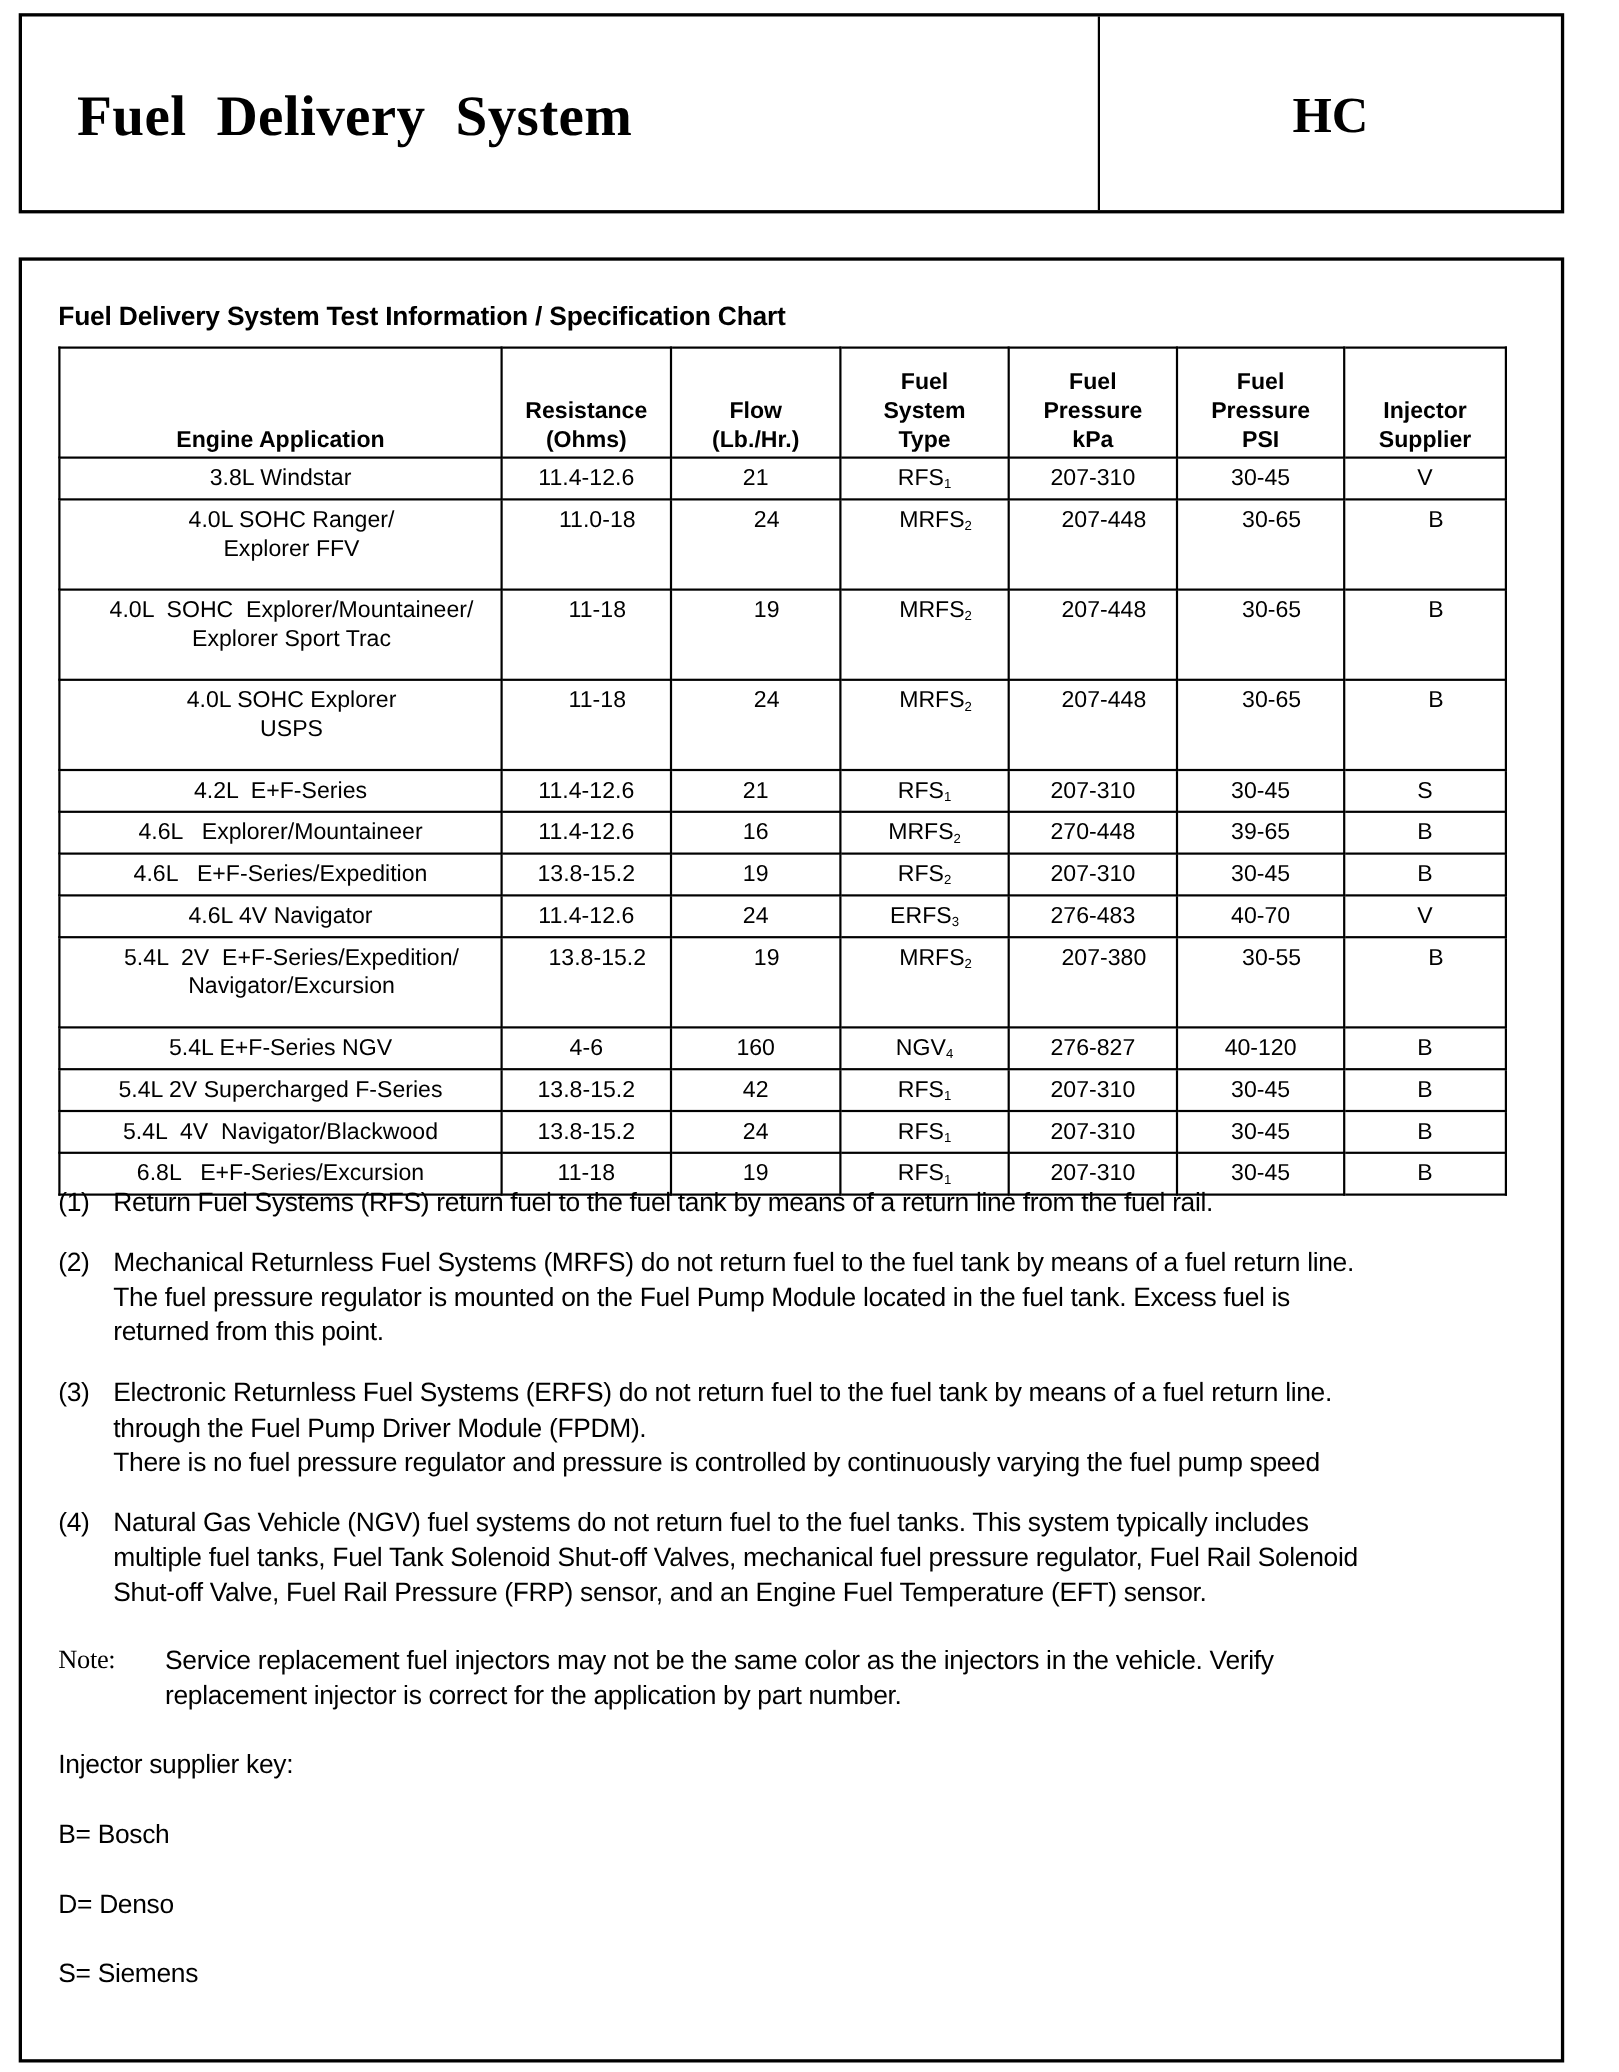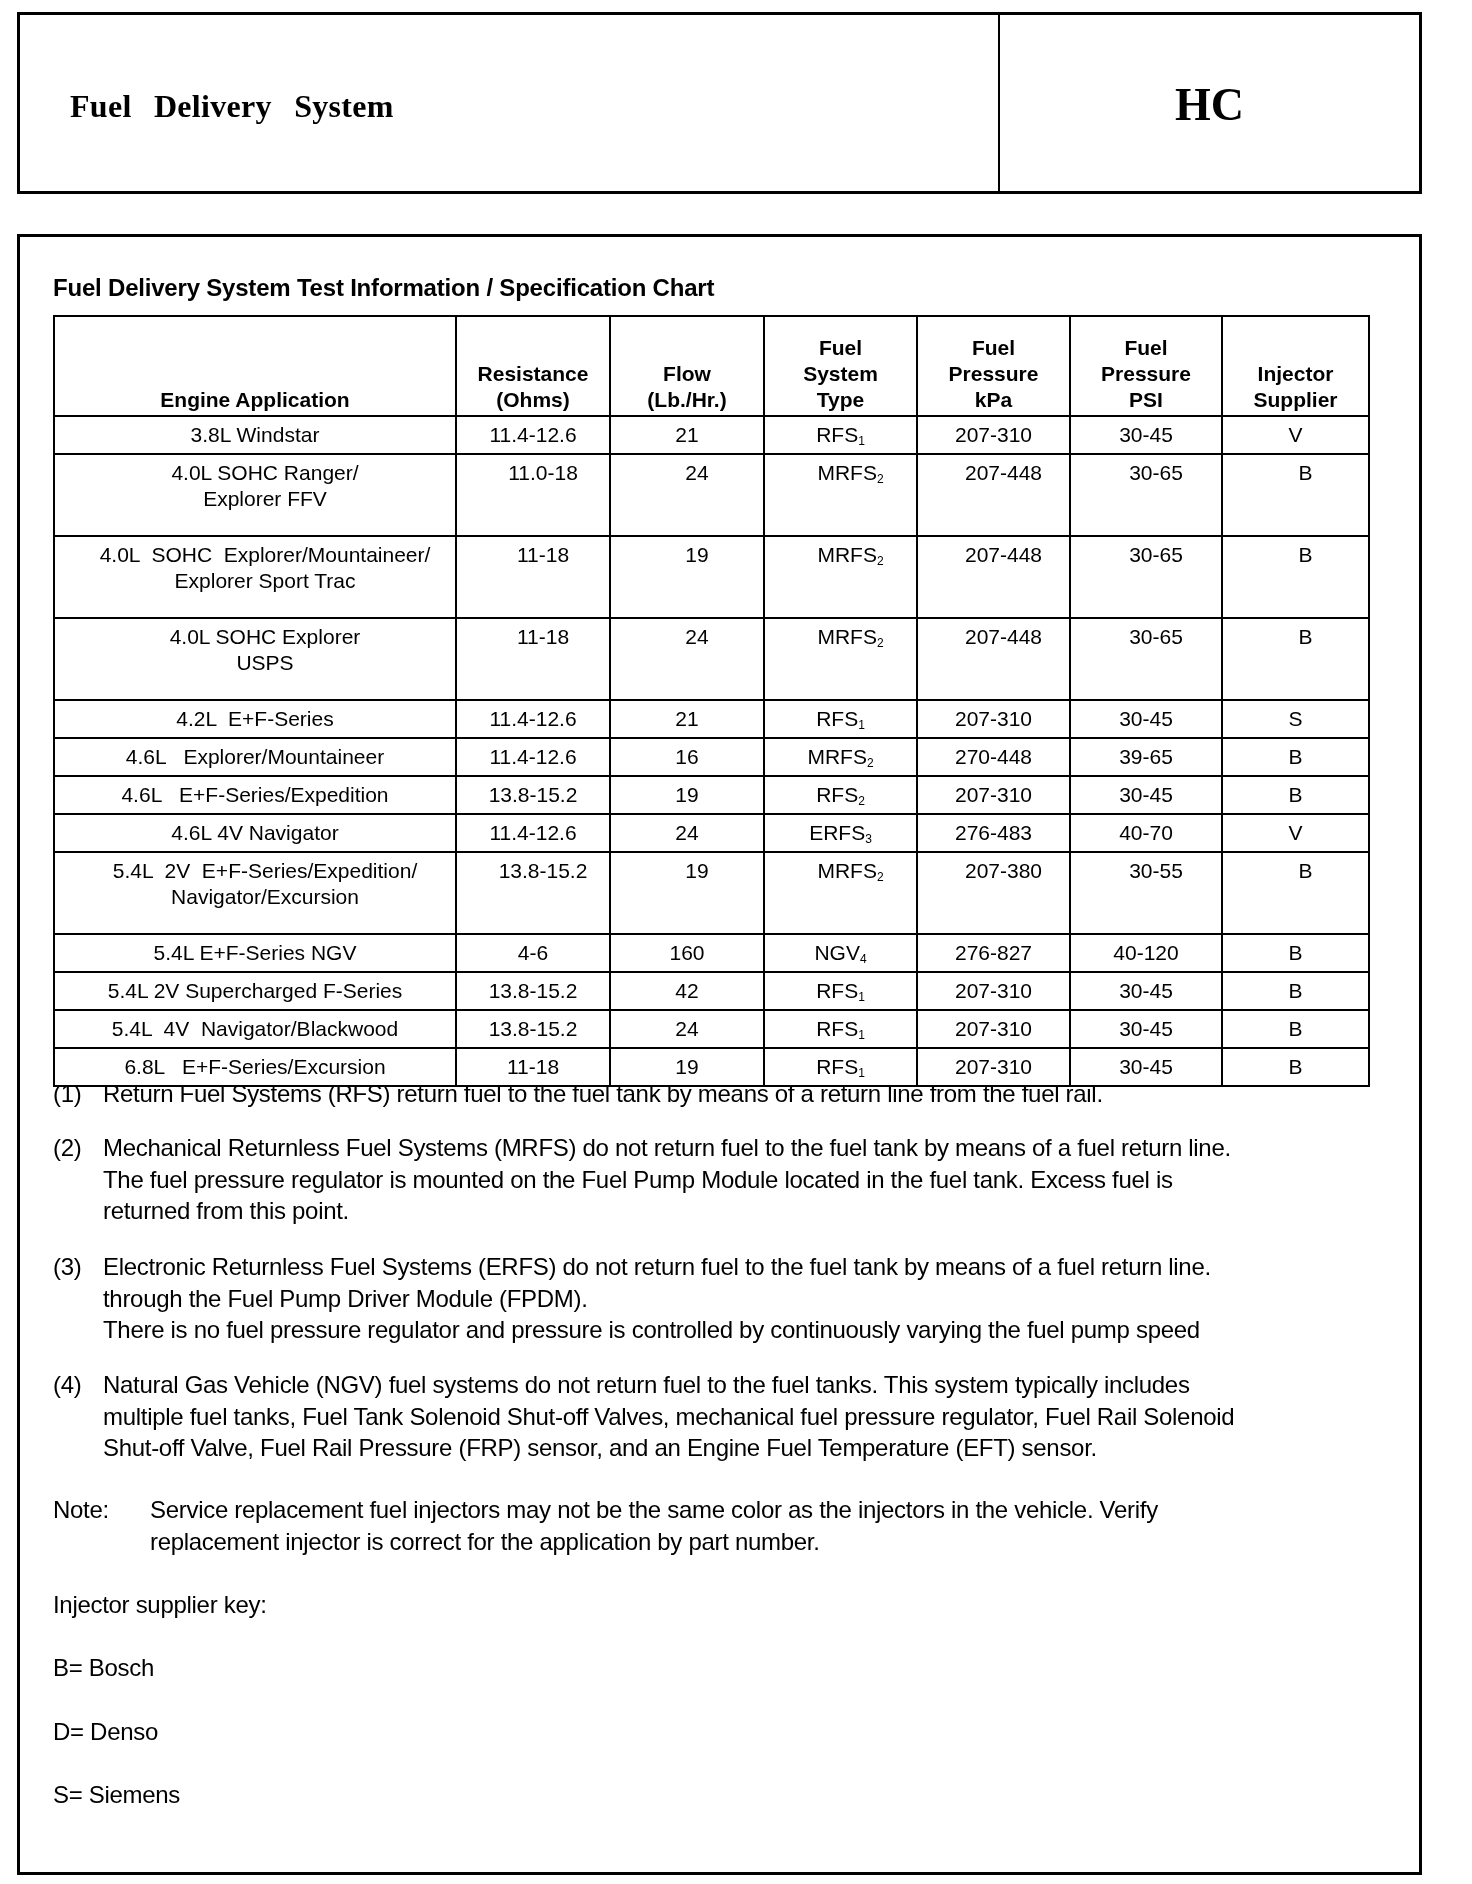--- a/index.html
+++ b/index.html
@@ -8,21 +8,21 @@
 
     .title-box {
       position: absolute; left: 17px; top: 12px; width: 1405px; height: 182px;
       border: 3px solid #000; display: flex;
     }
     .title-left {
       width: 980px; height: 100%; border-right: 2px solid #000;
       display: flex; align-items: center; padding-left: 50px;
     }
     .title-left span {
-      font-family: "Liberation Serif", serif; font-weight: bold; font-size: 32px;
+      font-family: "Liberation Serif", serif; font-weight: bold; font-size: 52px;
       word-spacing: 14px; letter-spacing: 0.3px; margin-top: 6px;
     }
     .title-right { flex: 1; display: flex; align-items: center; justify-content: center; }
     .title-right span {
       font-family: "Liberation Serif", serif; font-weight: bold; font-size: 46px; margin-top: 2px;
     }
 
     .main-box {
       position: absolute; left: 17px; top: 234px; width: 1405px; height: 1641px;
       border: 3px solid #000;
@@ -49,21 +49,21 @@
     table.spec tr.single td { height: 38px; }
     table.spec tr.double td { height: 82px; padding-left: 24px; }
     .app-line { display: block; white-space: pre; }
     sub { font-size: 12px; vertical-align: -3px; line-height: 0; }
 
     .notes { position: absolute; left: 53px; top: 1078px; width: 1360px; font-size: 24px; line-height: 31.6px; letter-spacing: -0.3px; }
     .fn { position: absolute; left: 0; display: flex; width: 1360px; }
     .fn-num { width: 50px; flex: none; }
     .fn-text { flex: 1; }
     .note-row { position: absolute; left: 0; display: flex; width: 1360px; }
-    .note-label { width: 97px; flex: none; }
+    .note-label { width: 97px; flex: none; font-family: Liberation Serif, serif; }
     .plain { position: absolute; left: 0; white-space: pre; }
   </style>
 </head>
 <body>
 
 <div class="title-box">
   <div class="title-left">
     <span>Fuel  Delivery  System</span>
   </div>
   <div class="title-right">

